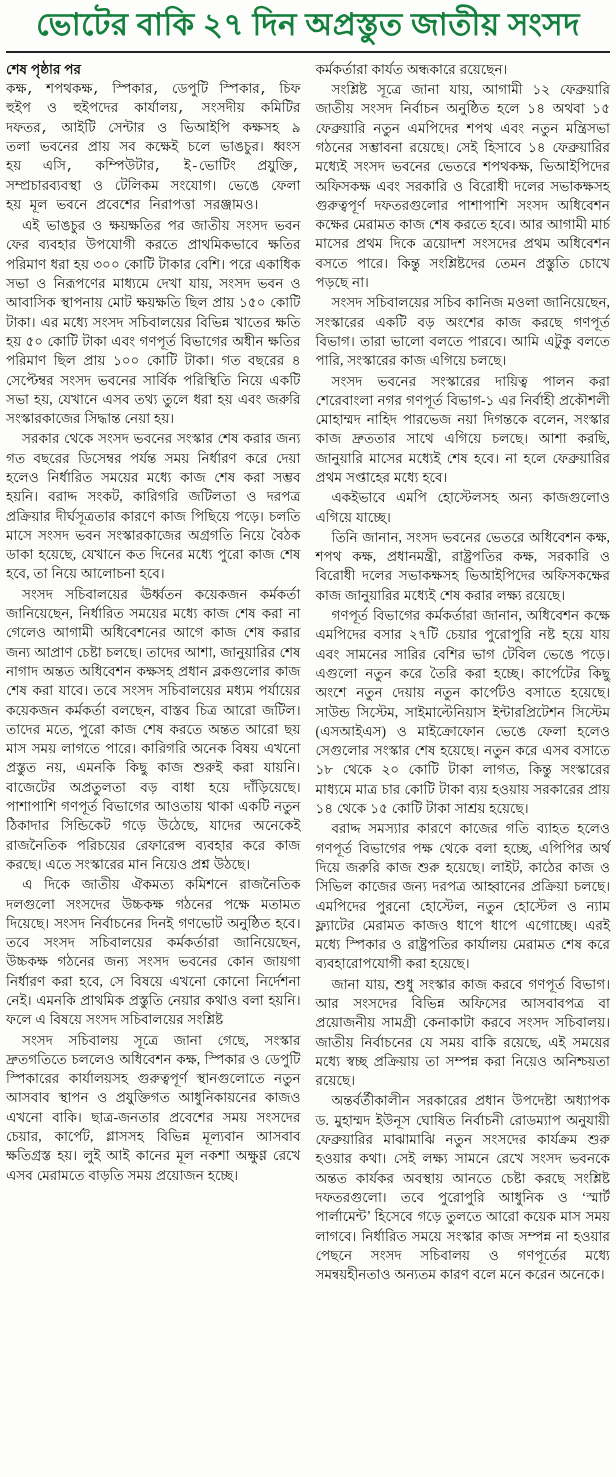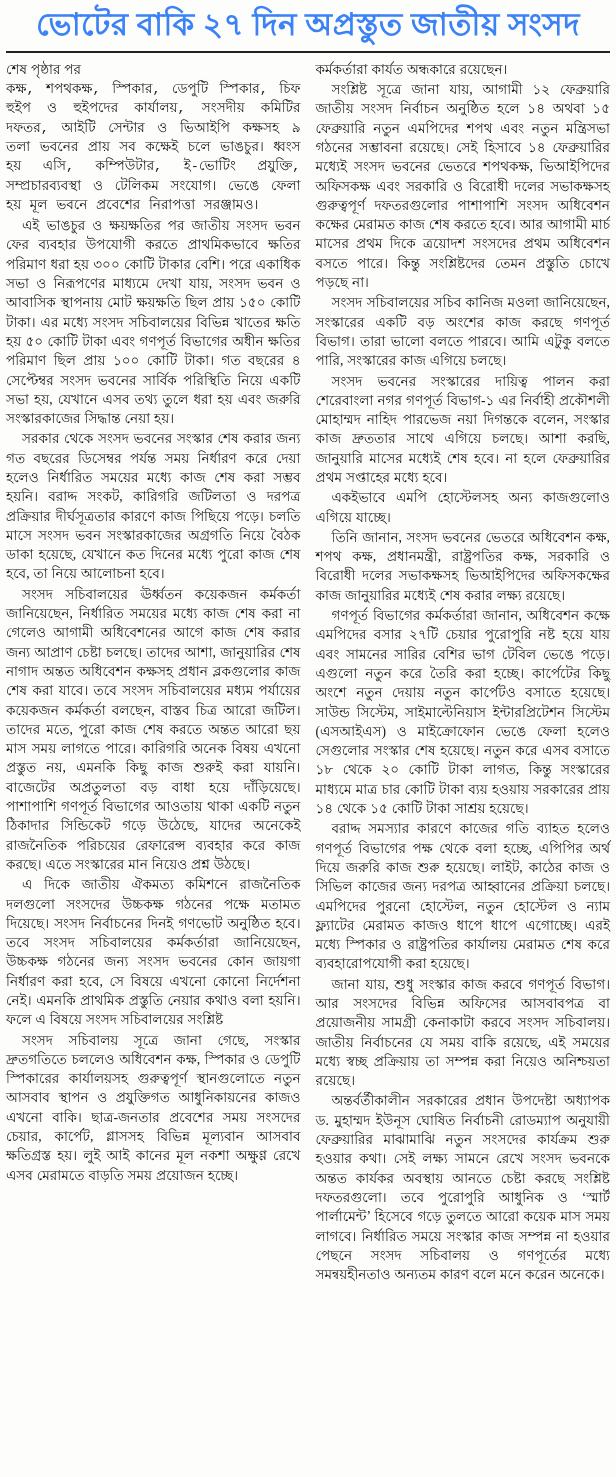--- a/index.html
+++ b/index.html
@@ -12,42 +12,42 @@
     color: #141414;
     font-family: "Liberation Serif", "DejaVu Serif", serif;
     padding: 4px 6px 10px 6px;
   }
   .headline {
     font-size: 31px;
     font-weight: 700;
     line-height: 1.25;
     text-align: center;
     letter-spacing: 0.5px;
-    color: #3b82f6;
+    color: #15803d;
     padding: 2px 0 4px 0;
   }
   .headline-rule {
     border: 0;
     border-top: 2px solid #222;
     margin: 2px 0 7px 0;
   }
   .columns {
     display: flex;
     gap: 15px;
   }
   .col {
     flex: 1 1 0;
     text-align: justify;
     font-size: 13.6px;
     line-height: 1.42;
     color: #161616;
     word-spacing: 0.5px;
   }
   .continuation-note {
-    font-weight: 400;
+    font-weight: 700;
     font-size: 13.6px;
     margin-bottom: 1px;
   }
   .paras .para {
     margin: 0 0 1px 0;
     text-indent: 16px;
   }
   .col-left .paras .para:first-child { text-indent: 0; font-family: Liberation Mono, monospace; }
   .col-right .paras .para:first-child { text-indent: 0; }
 </style>

